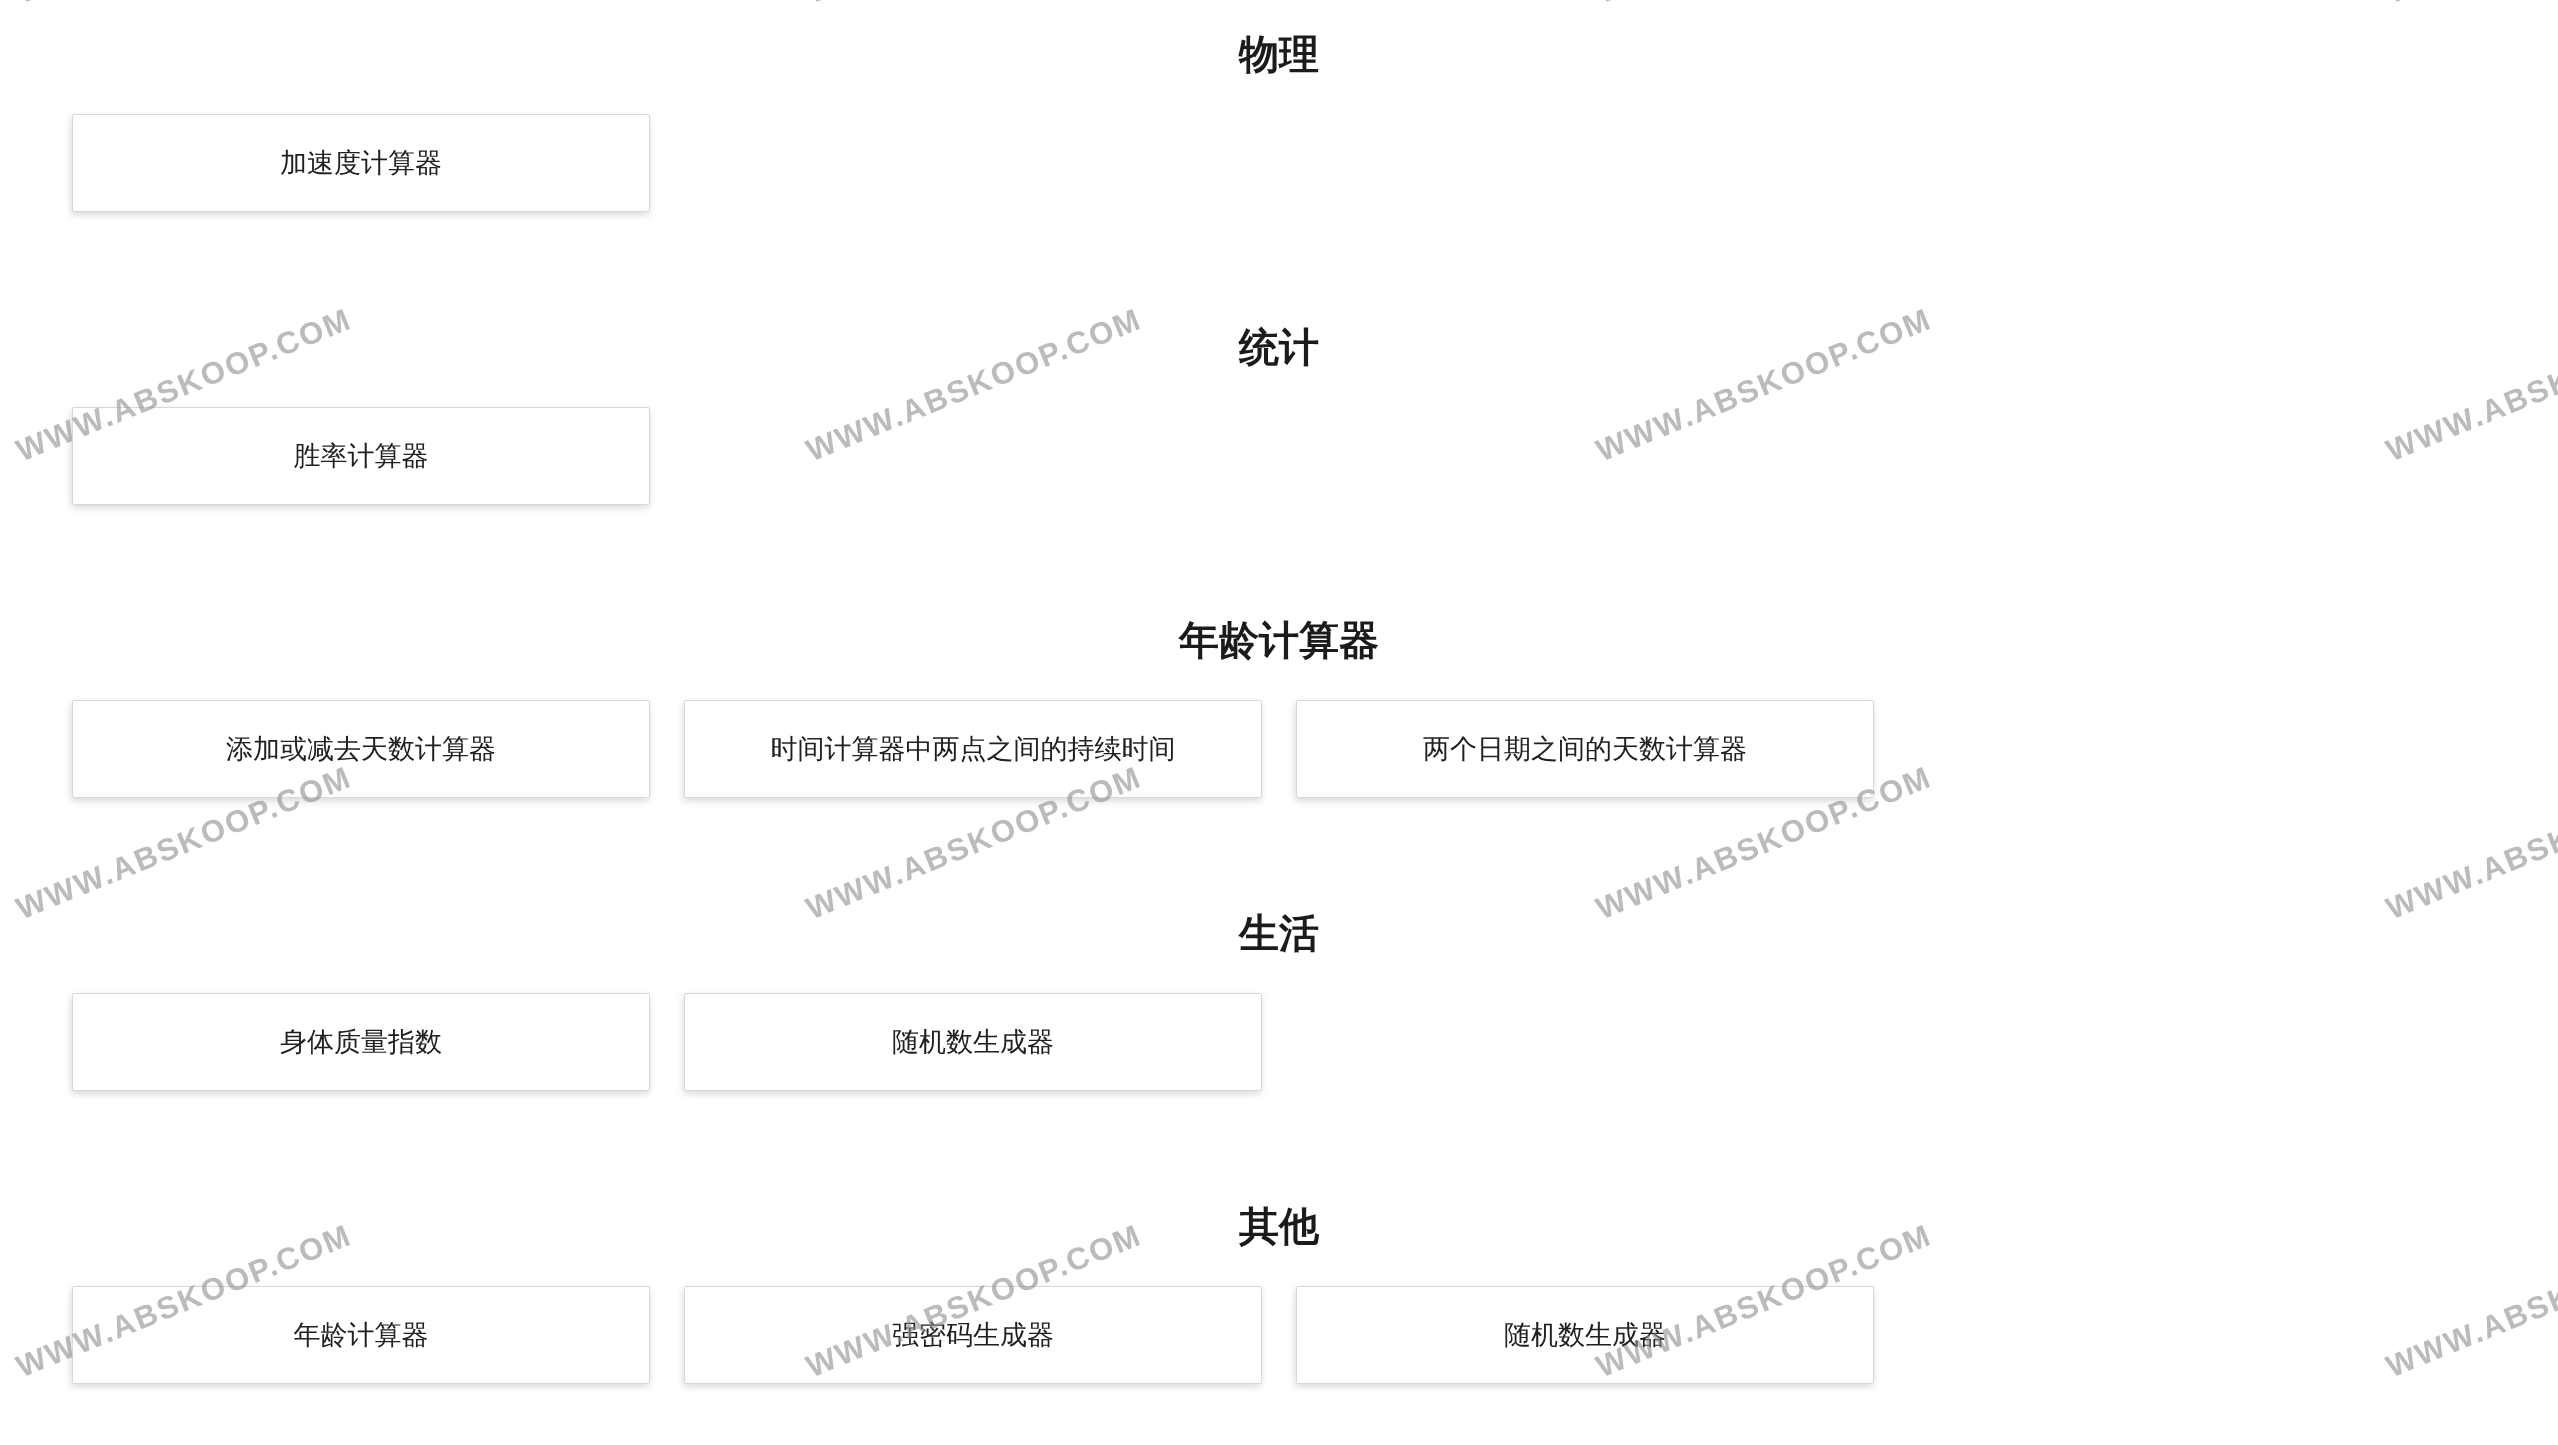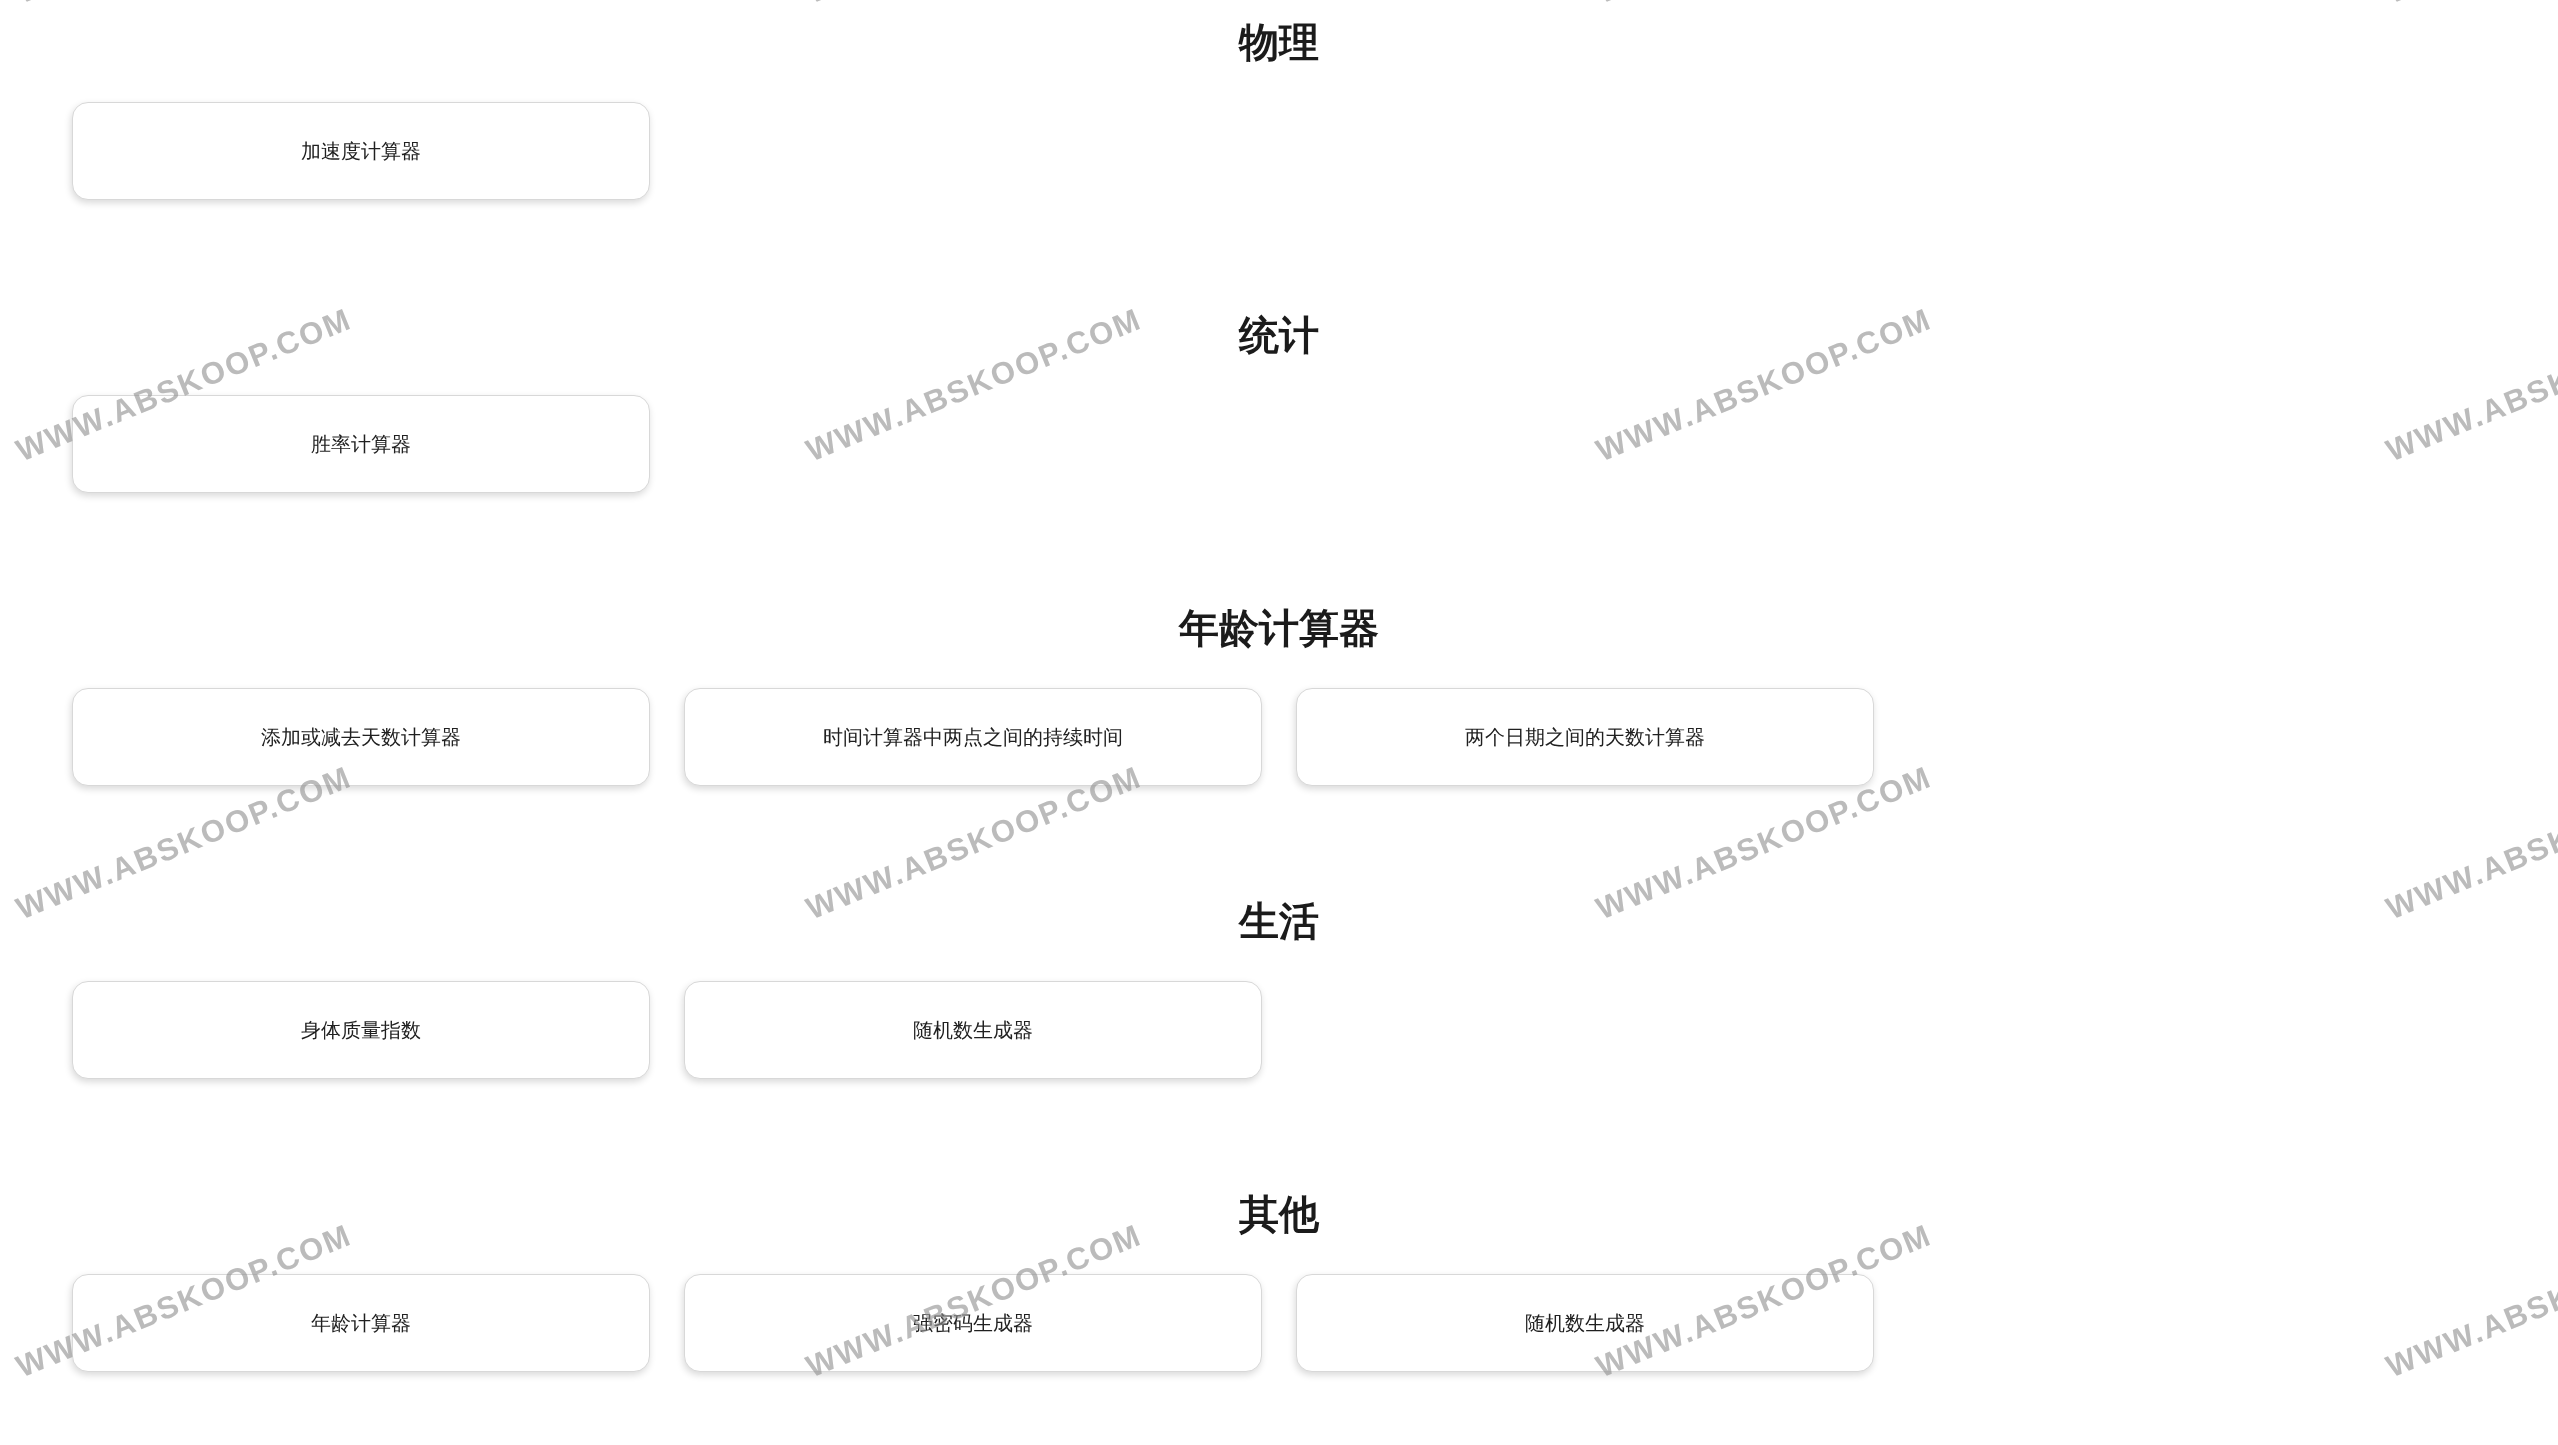--- a/index.html
+++ b/index.html
@@ -16,21 +16,21 @@
   }
   .content {
     position: relative;
     padding: 0 72px;
     z-index: 1;
   }
   .section {
     margin-top: 111px;
   }
   .section:first-child {
-    margin-top: 18px;
+    margin-top: 30px;
   }
   .section-title {
     margin: 0 0 36px 0;
     font-size: 40px;
     line-height: 48px;
     font-weight: bold;
     text-align: center;
     color: var(--heading-color, #1b1b1b);
   }
   .calc-grid {
@@ -42,23 +42,23 @@
   .calc-button {
     box-sizing: border-box;
     min-height: 98px;
     padding: 24px 56px;
     display: flex;
     align-items: center;
     justify-content: center;
     text-align: center;
     background: var(--button-bg, #ffffff);
     border: 1px solid var(--button-border, #d8d8d8);
-    border-radius: 16px;
+    border-radius: 2px;
     box-shadow: -1px 3px 7px rgba(0, 0, 0, 0.15);
-    font-size: 20px;
+    font-size: 27px;
     line-height: 46px;
     color: var(--button-text, #202020);
     cursor: pointer;
   }
   .watermark-layer {
     position: absolute;
     left: 0;
     top: 0;
     width: 100%;
     height: 100%;

